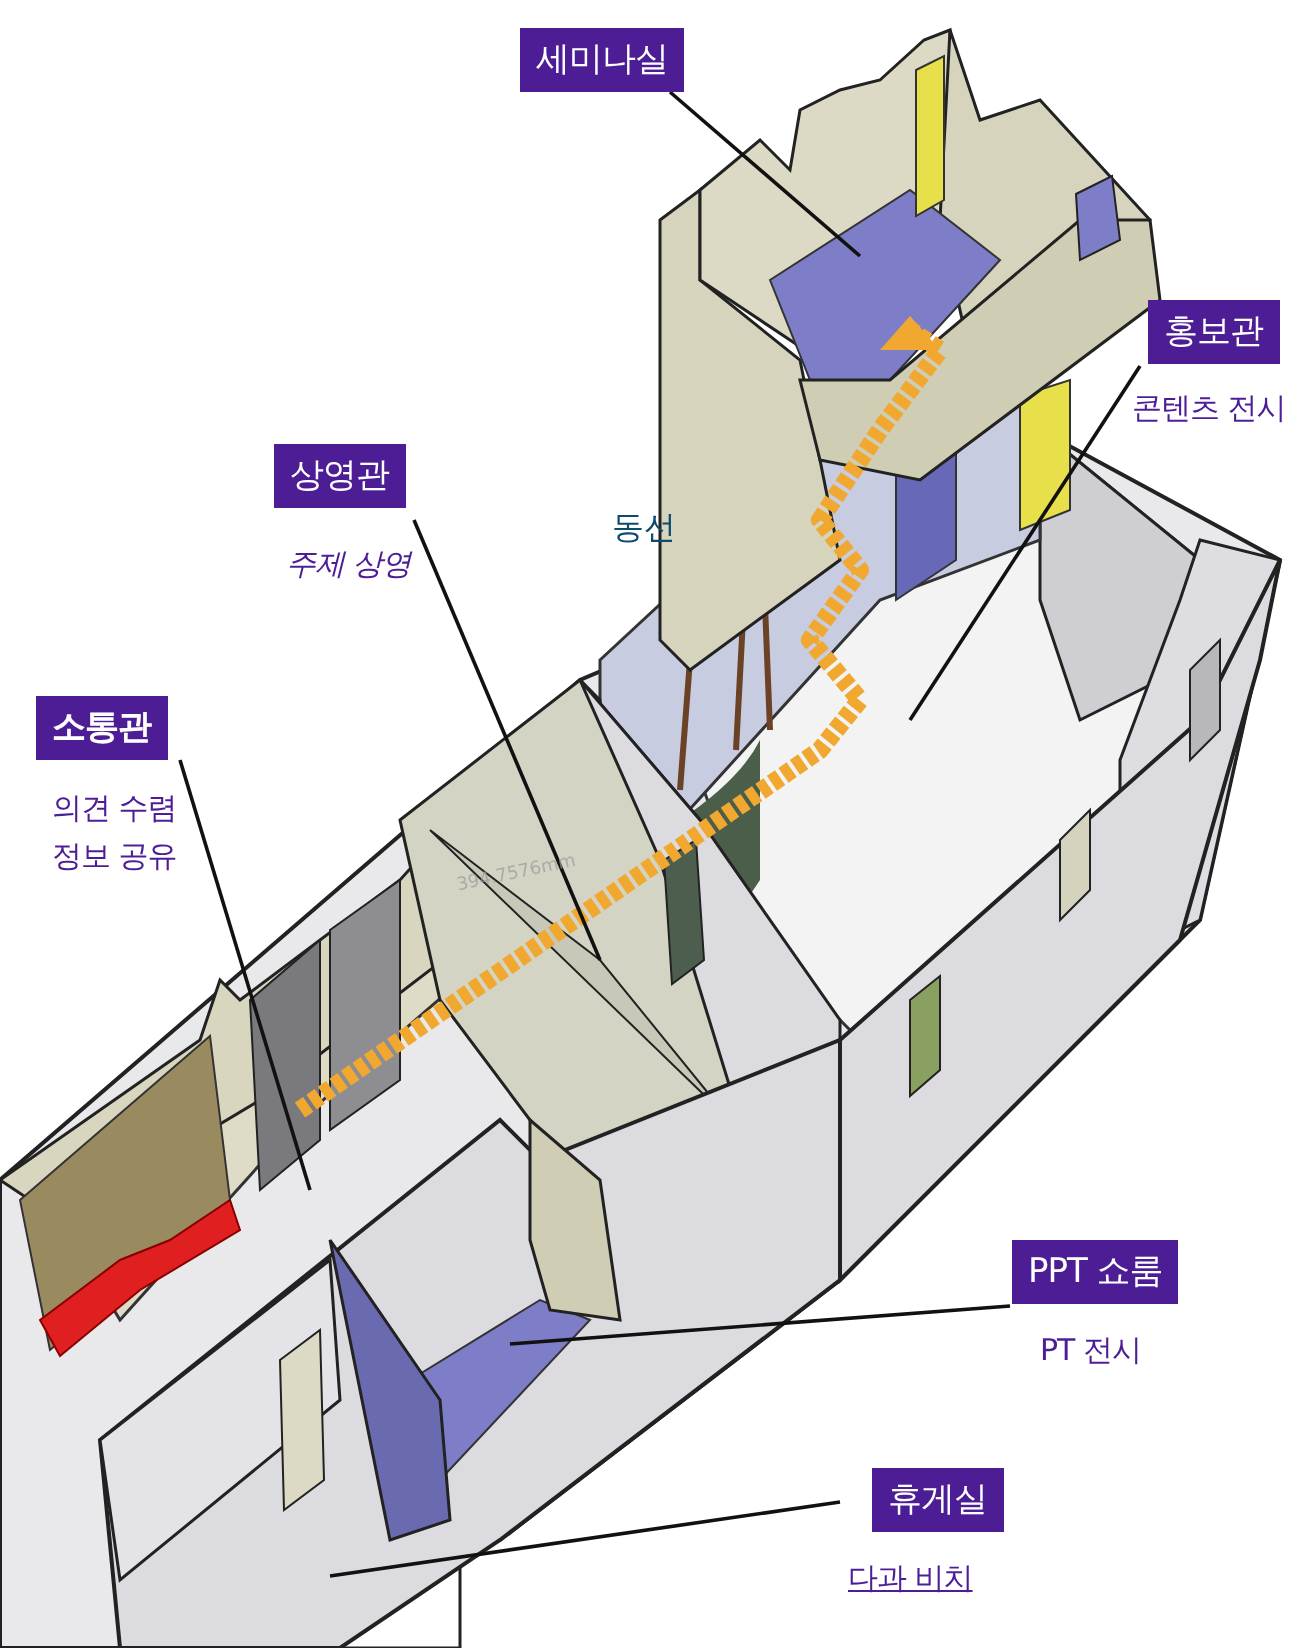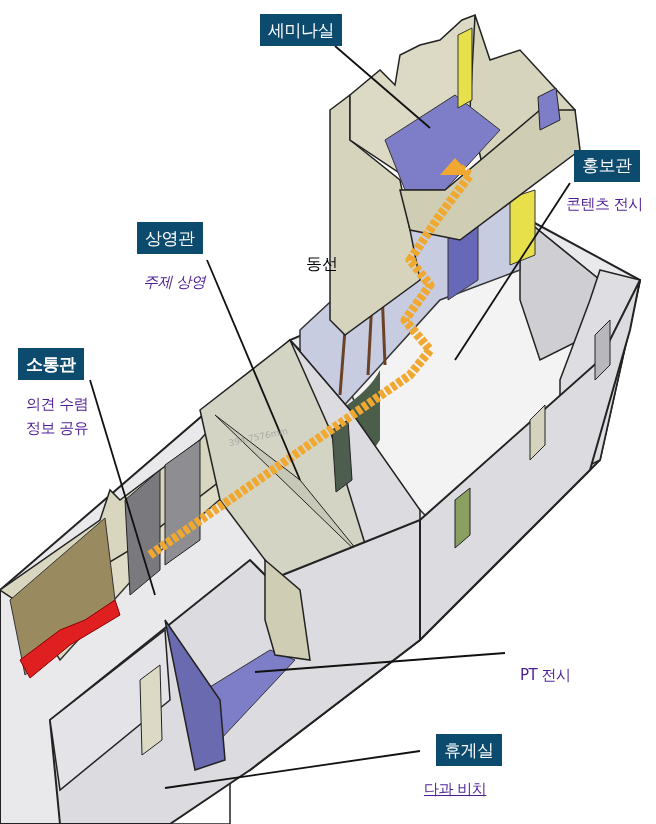--- a/index.html
+++ b/index.html
@@ -1,29 +1,29 @@
 <!DOCTYPE html>
 <html><head>
   <meta charset="utf-8">
   <style>
     html, body { margin: 0; padding: 0; background: #ffffff; }
     body { width: 656px; height: 824px; position: relative; overflow: hidden;
            font-family: "DejaVu Sans", "Liberation Sans", sans-serif; }
     #stage { position: absolute; left: 0; top: 0; width: 656px; height: 824px; }
     .label-box {
-      position: absolute; background: #0c4a6e; color: #fff;
+      position: absolute; background: #4c1d95; color: #fff;
       font-size: 17px; line-height: 20px; padding: 6px 8px 6px 8px;
       letter-spacing: -0.5px; white-space: nowrap;
     }
     .label-sub {
       position: absolute; color: #4c1d95; font-size: 15px; line-height: 22px;
       letter-spacing: -0.5px; white-space: nowrap; text-align: center;
     }
     .plain-label {
-      position: absolute; color: #000000; font-size: 16px; white-space: nowrap;
+      position: absolute; color: #0c4a6e; font-size: 16px; white-space: nowrap;
     }
     .dim-text {
       position: absolute; color: #9a9a9a; font-size: 9px; opacity: 0.7;
       transform: rotate(-12deg); white-space: nowrap;
     }
   </style>
 </head>
 <body>
 
 <div id="stage">
@@ -112,18 +112,19 @@
   
   <div class="label-box" style="left:137px; top:222px;text-align:right;">상영관</div>
   <div class="label-sub" style="left:143px; top:271px;font-style:italic;">주제 상영</div>
 
   
   <div class="label-box" style="left:18px; top:348px;font-weight:bold;">소통관</div>
   <div class="label-sub" style="left:26px; top:393px;">의견 수렴</div>
   <div class="label-sub" style="left:26px; top:417px;">정보 공유</div>
 
   
+  <div class="label-box" style="left:506px; top:620px;">PPT 쇼룸</div>
   <div class="label-sub" style="left:520px; top:664px;">PT 전시</div>
 
   
   <div class="label-box" style="left:436px; top:734px;">휴게실</div>
   <div class="label-sub" style="left:424px; top:778px;text-decoration:underline;">다과 비치</div>
 </div>
 
 </body></html>

